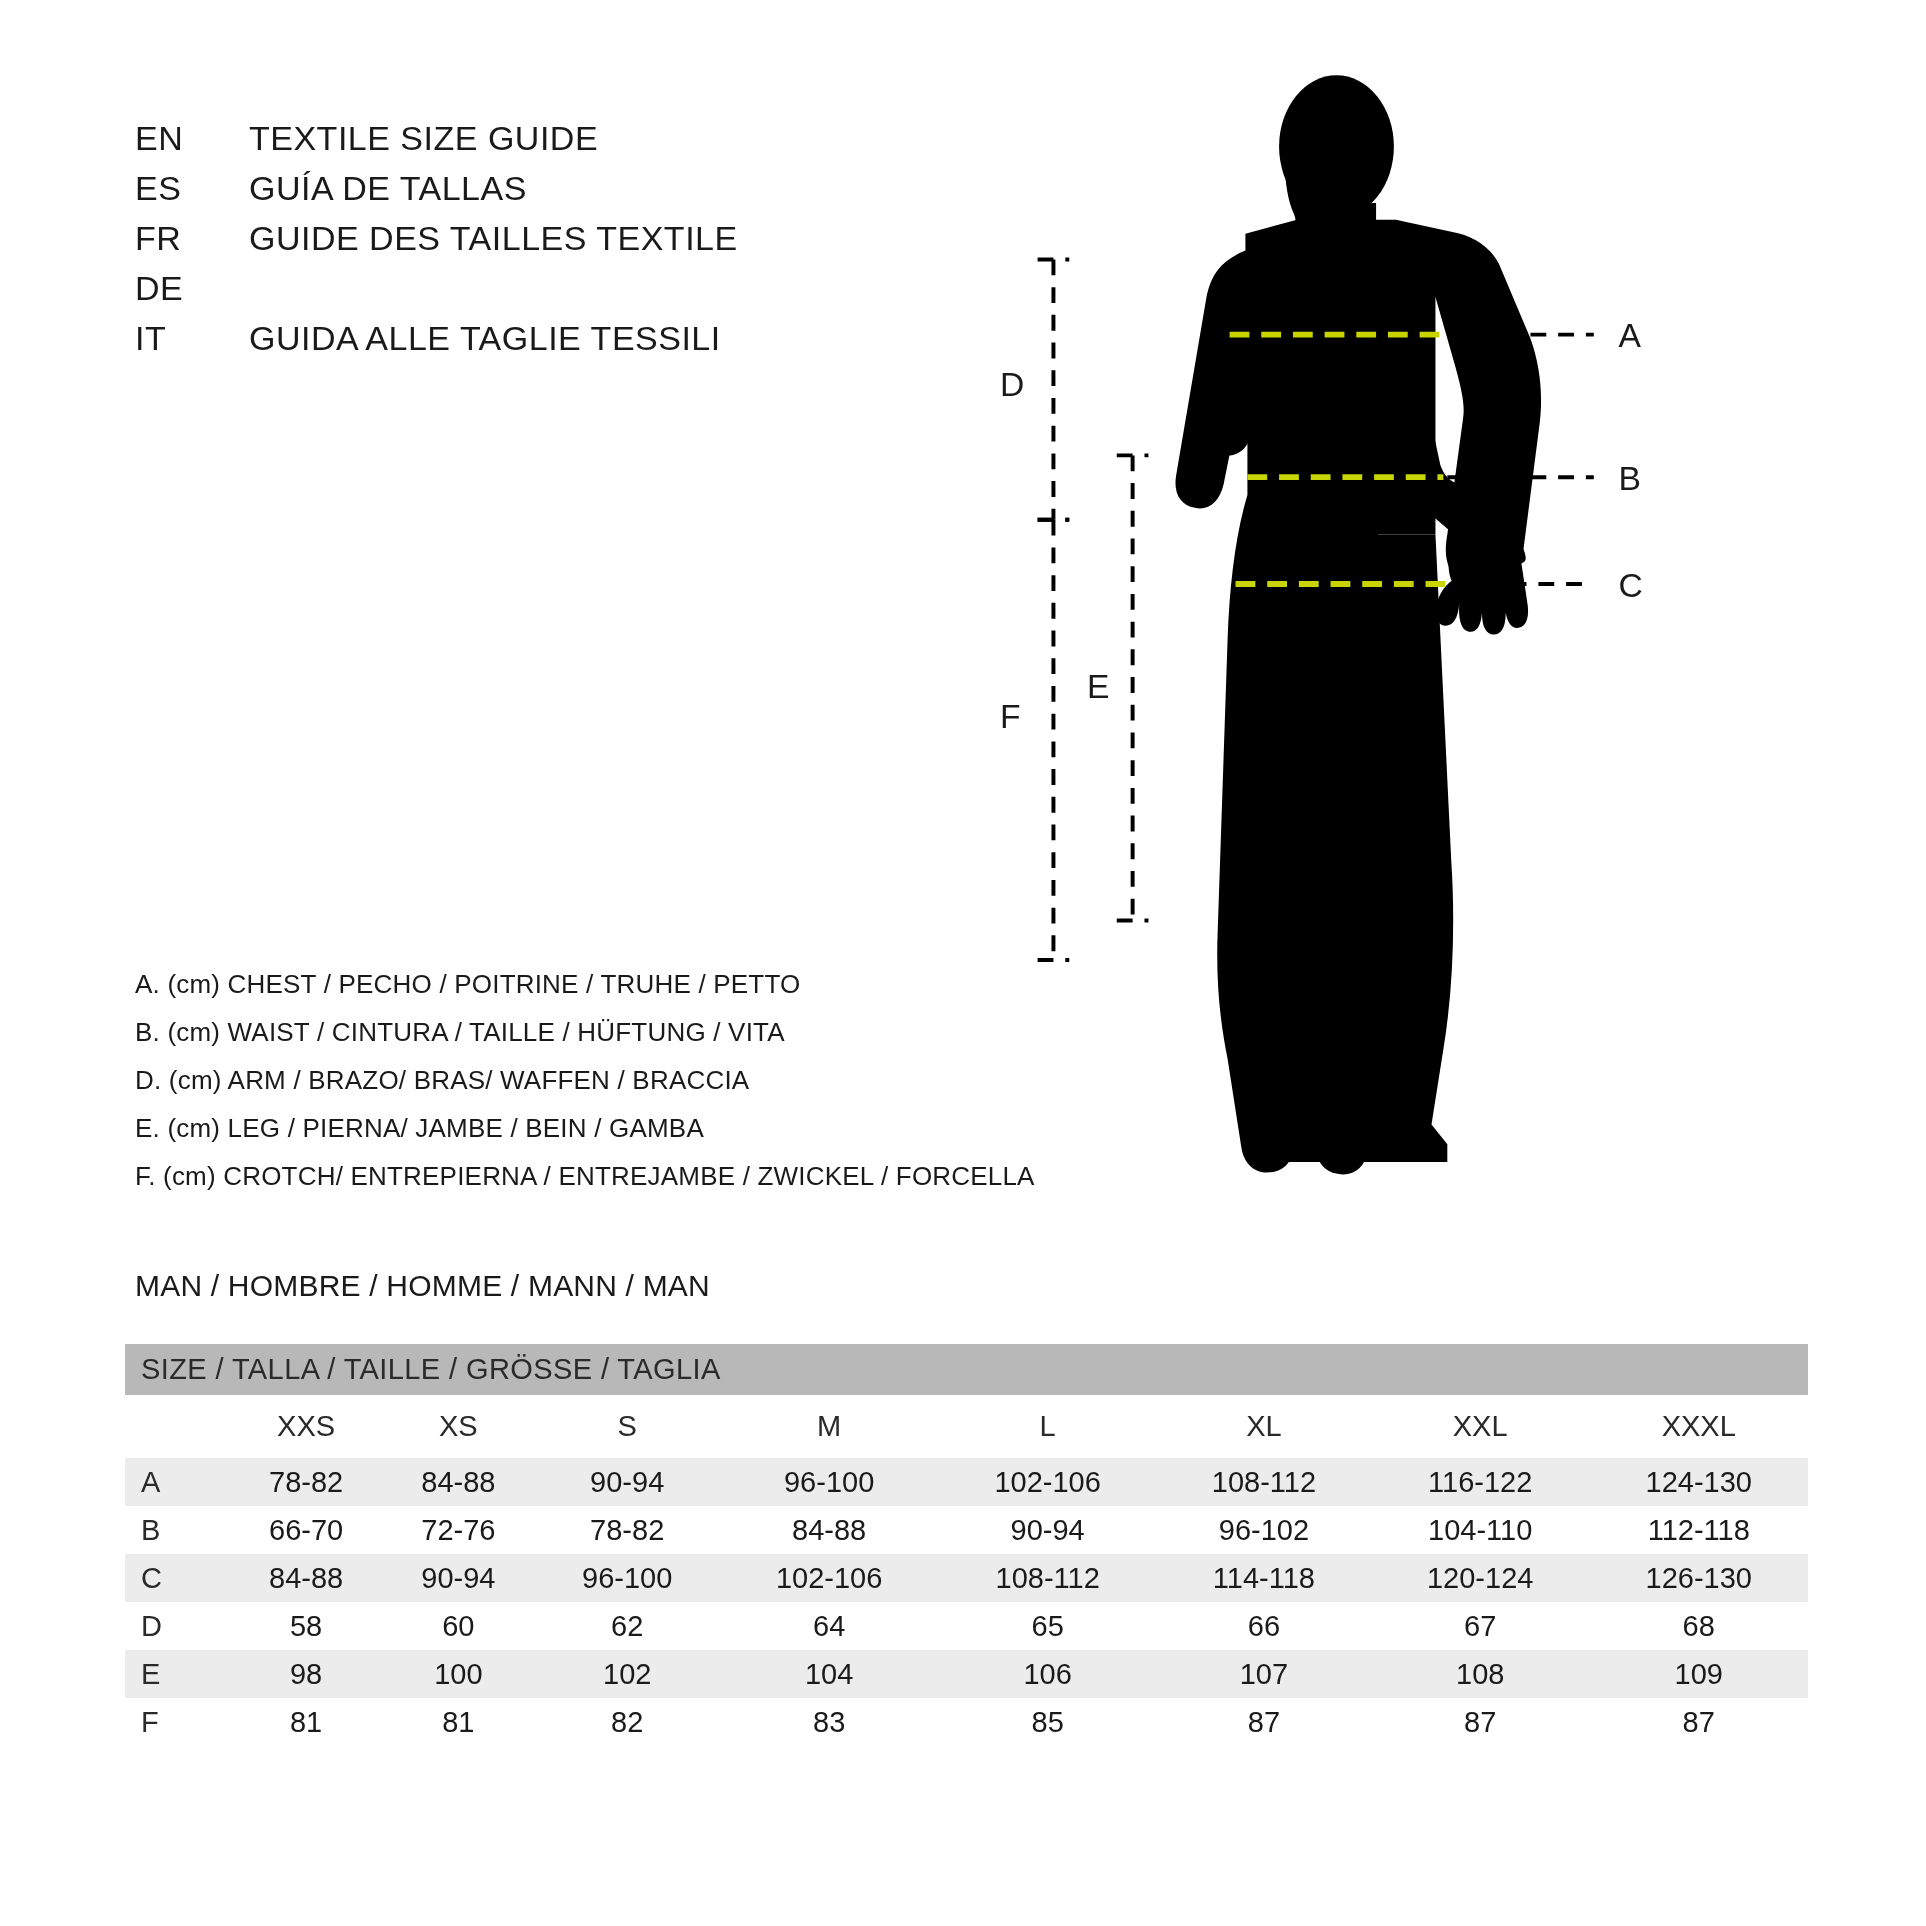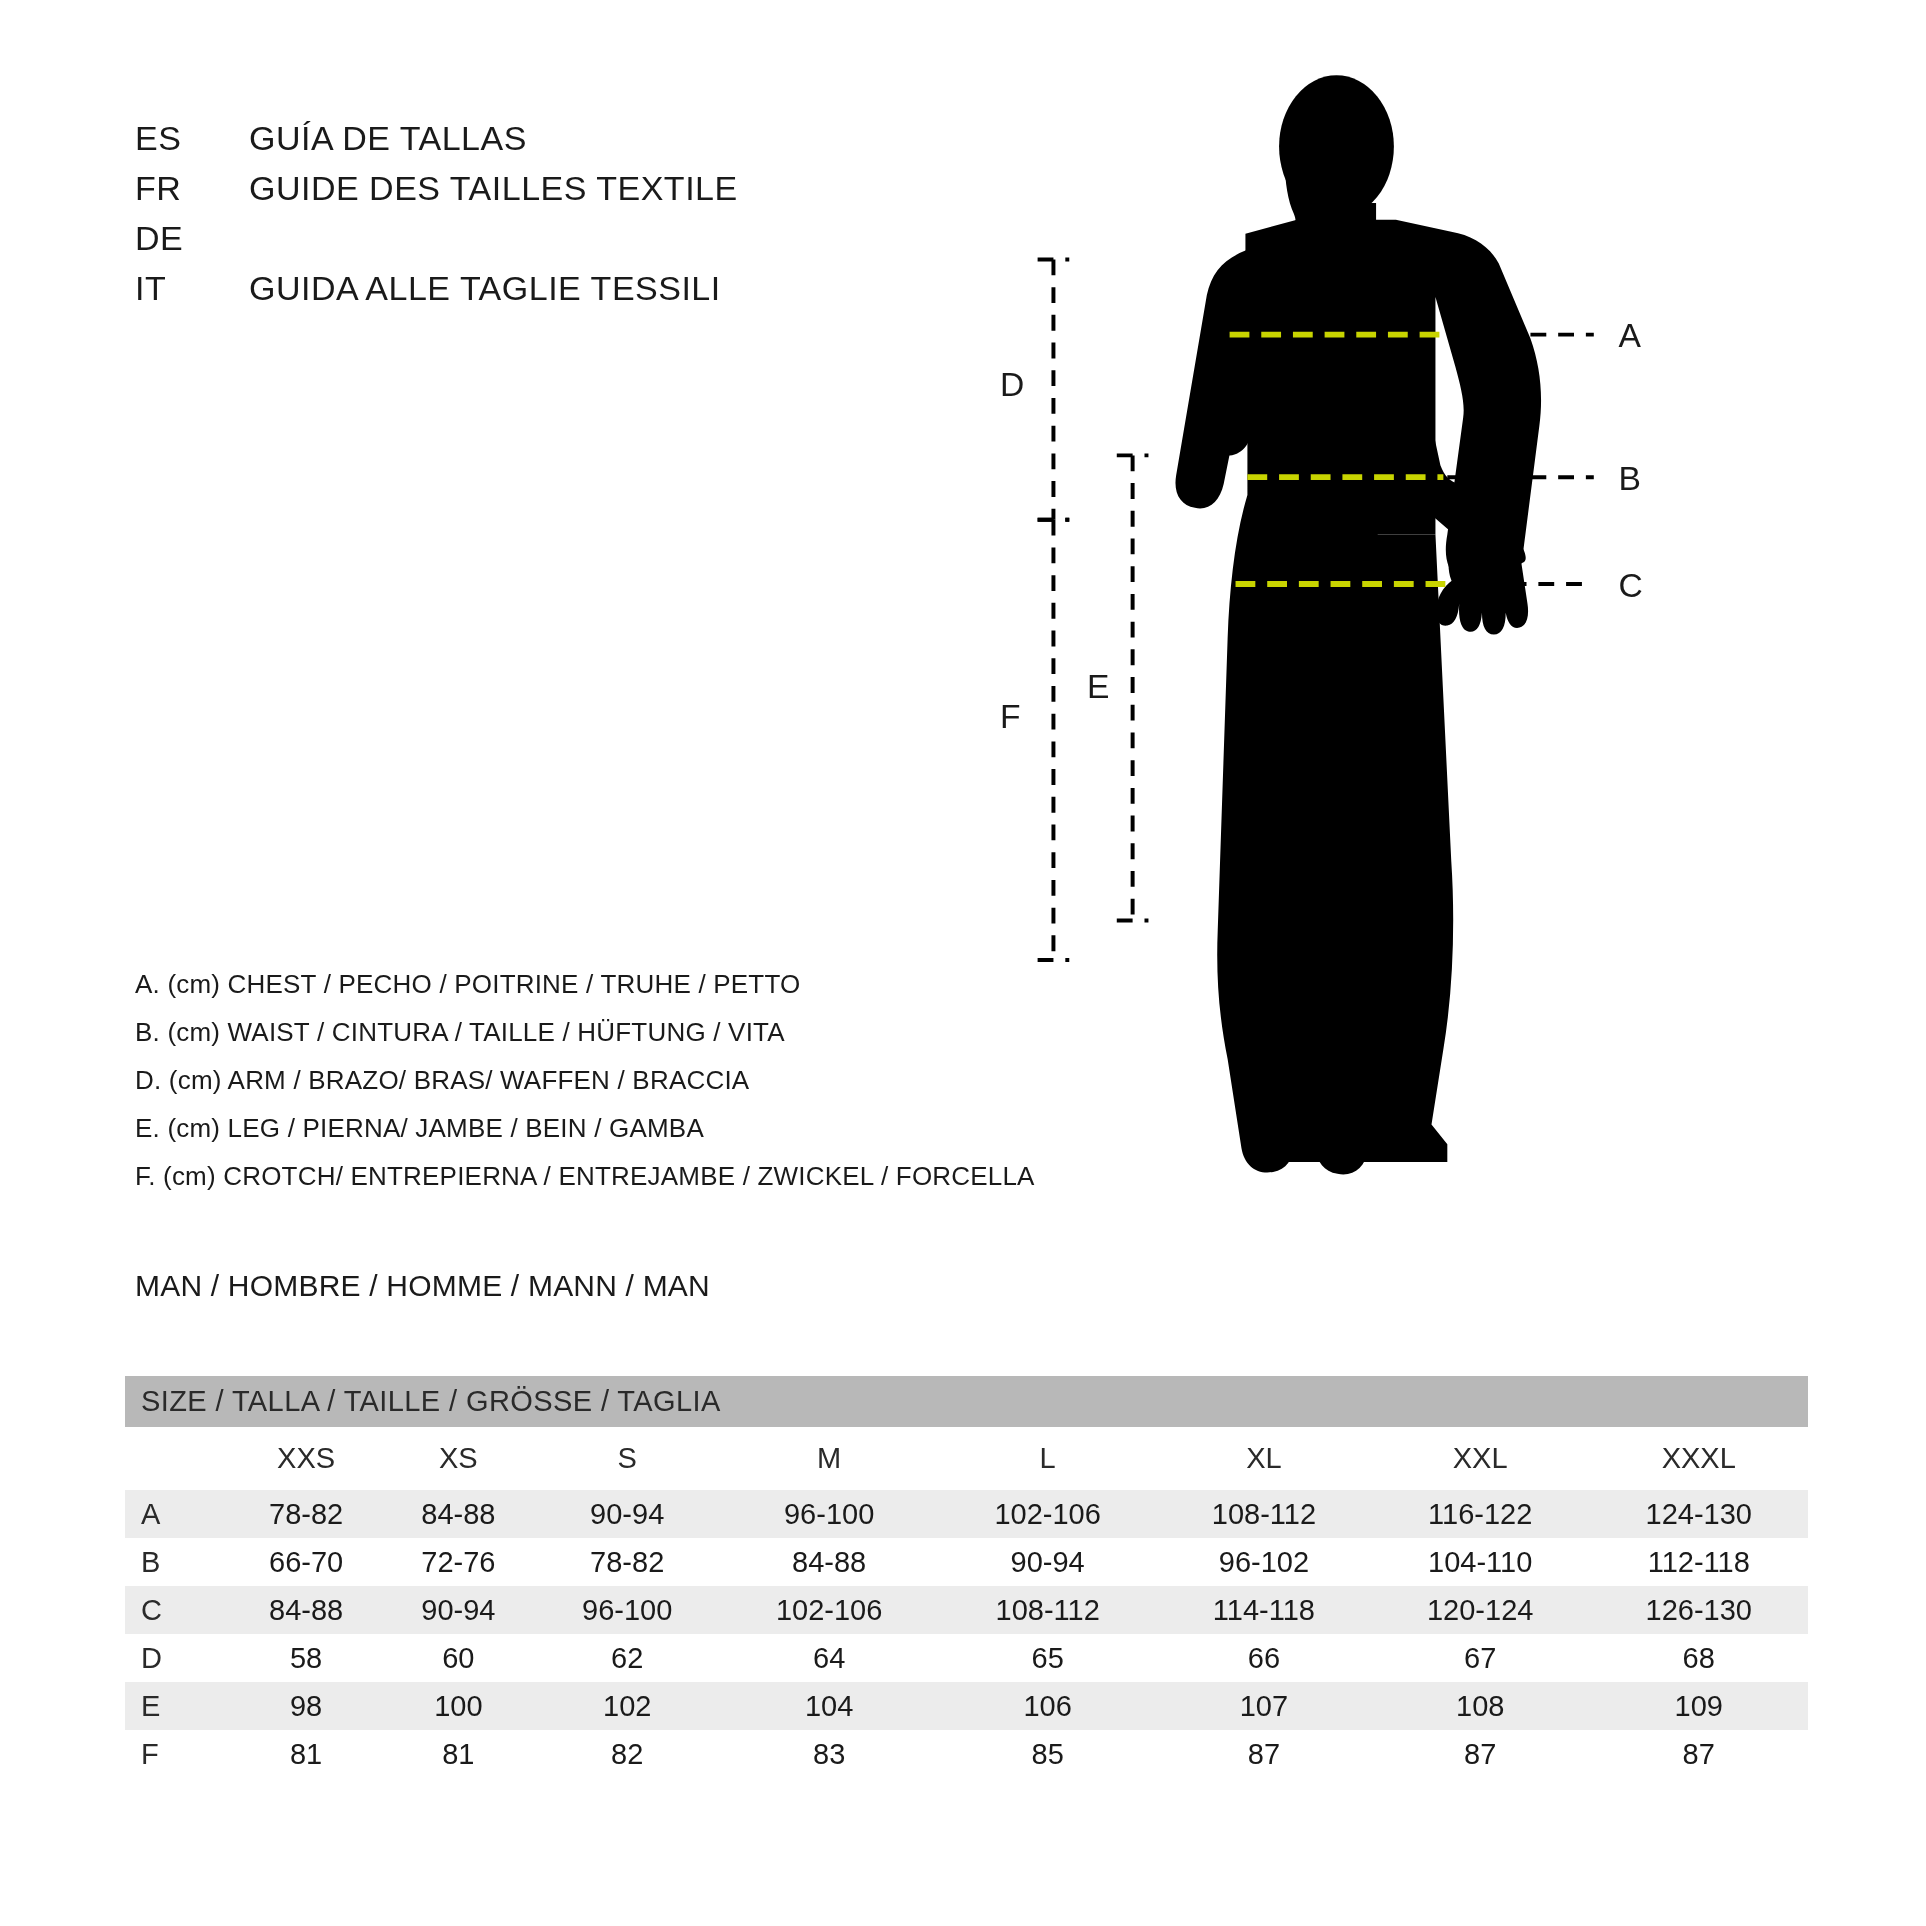--- a/index.html
+++ b/index.html
@@ -72,21 +72,20 @@
   #figure-area svg { display: block; }
 
   
   #size-table {
     position: absolute;
     left: 125px;
     top: 1344px;
     width: 1683px;
     border-collapse: collapse;
     font-size: 29px;
-    margin-top: 32px;
   }
   #size-table td, #size-table th {
     padding: 0;
     height: 48px;
     font-weight: normal;
     text-align: center;
   }
   #size-table .caption-row td {
     background: #b8b8b8;
     text-align: left;
@@ -112,20 +111,24 @@
     padding-left: 16px;
     width: 89px;
     color: #2a2a2a;
   }
   #size-table col.c-label { width: 89px; }
 </style>
 </head>
 <body>
 
 <div id="lang-block">
+  <div class="lang-row">
+    <span class="lang-code">EN</span>
+    <span class="lang-title">TEXTILE SIZE GUIDE</span>
+  </div>
   <div class="lang-row">
     <span class="lang-code">ES</span>
     <span class="lang-title">GUÍA DE TALLAS</span>
   </div>
   <div class="lang-row">
     <span class="lang-code">FR</span>
     <span class="lang-title">GUIDE DES TAILLES TEXTILE</span>
   </div>
   <div class="lang-row">
     <span class="lang-code">DE</span>

